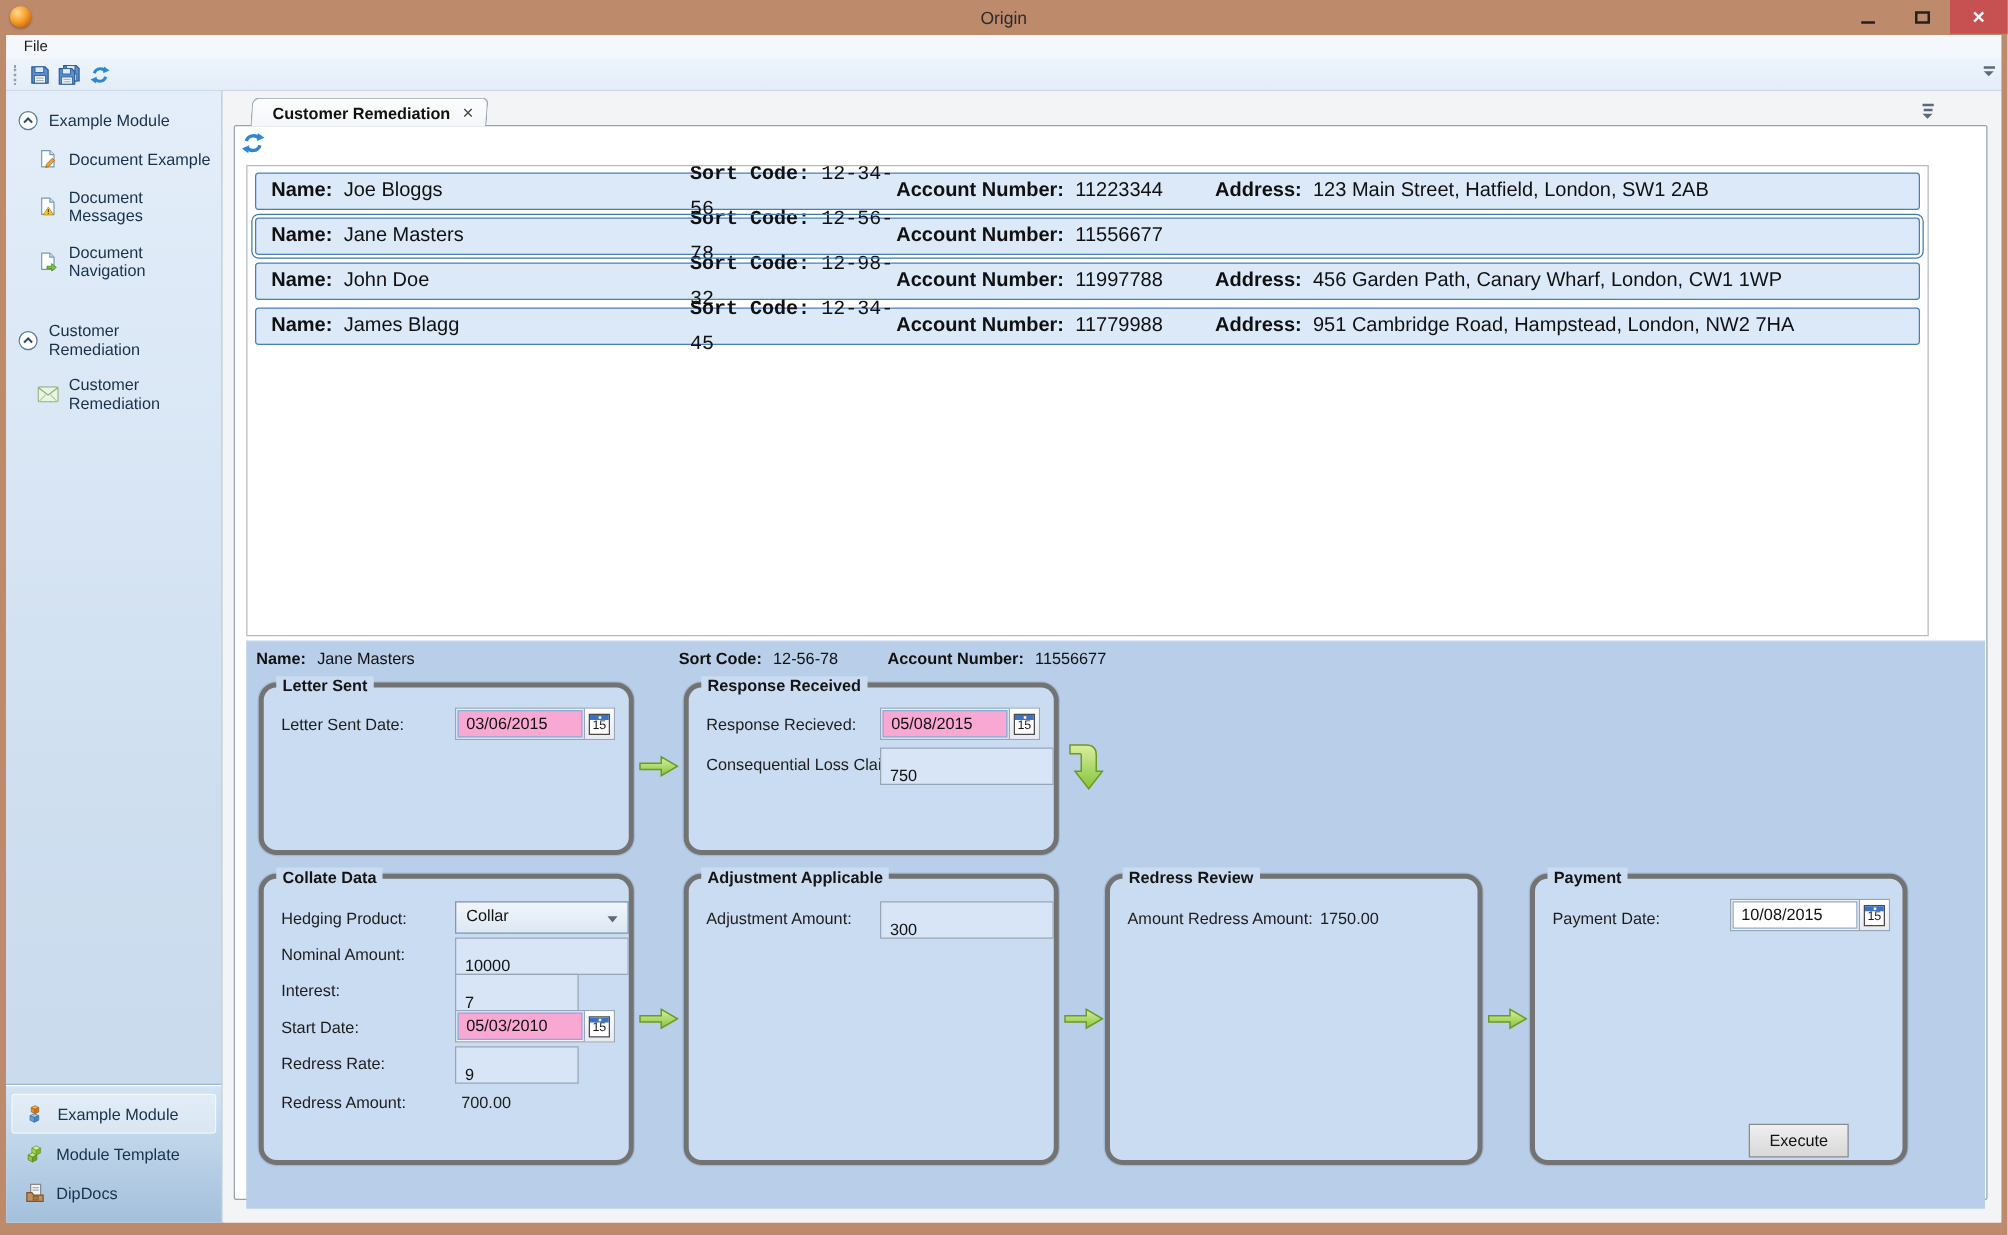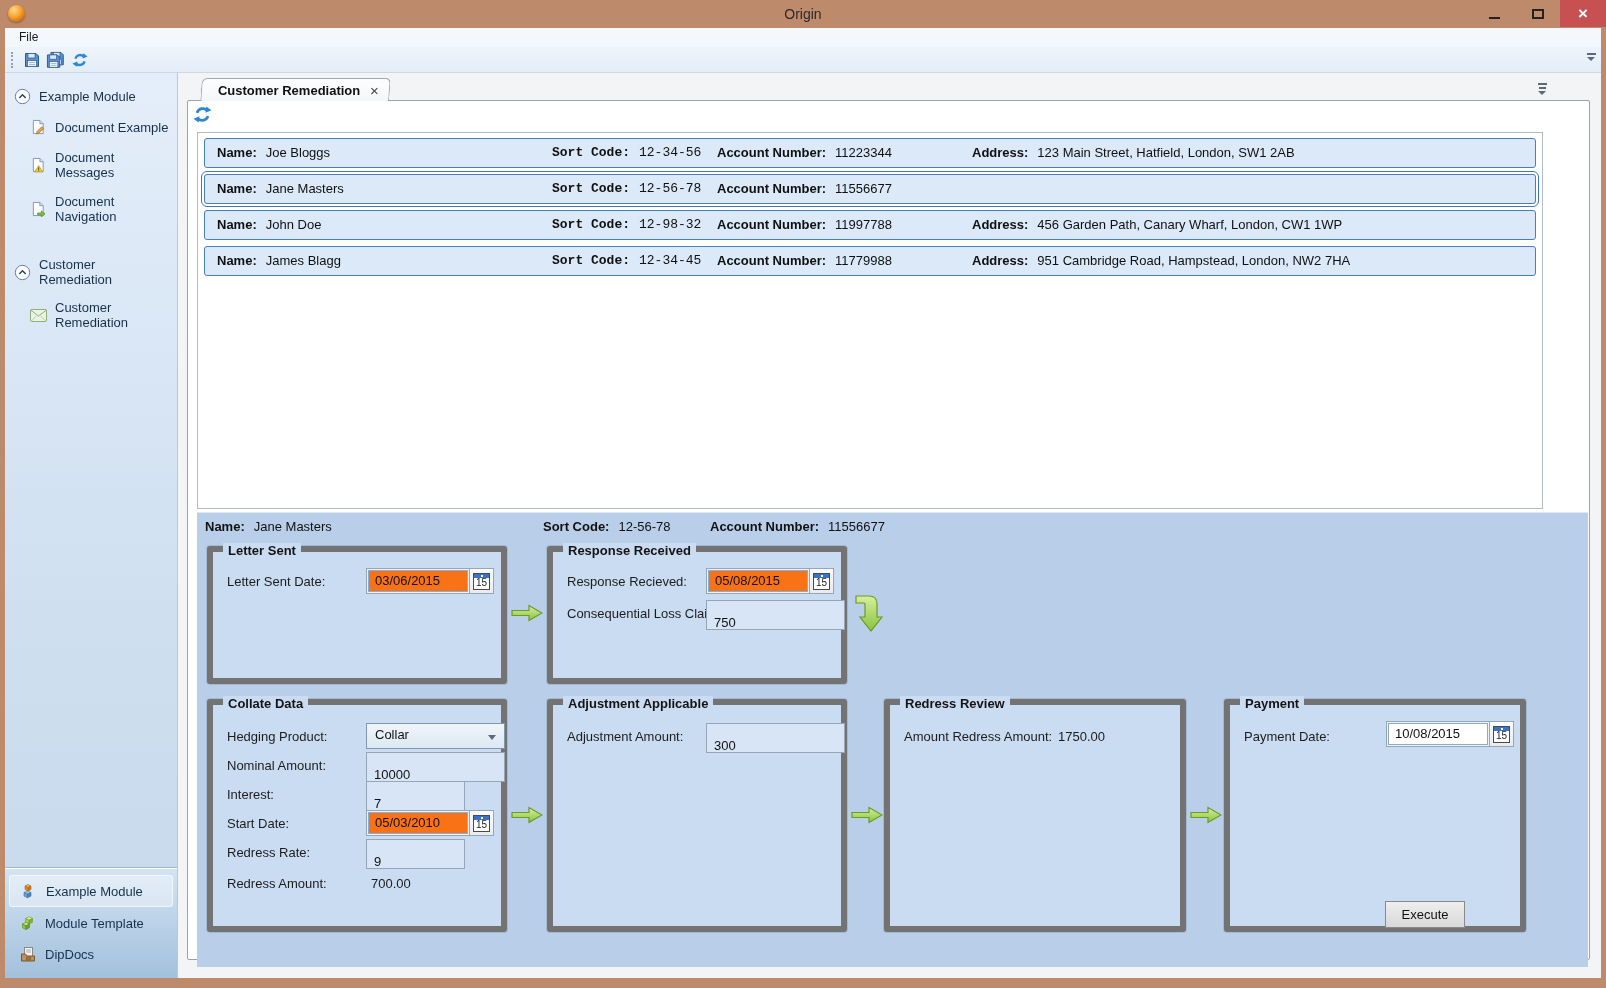--- a/index.html
+++ b/index.html
@@ -55,39 +55,39 @@
   .tab > * { transform:skewX(4deg); }
   .tab-close { font-weight:normal; font-size:15px; color:#444; line-height:1; }
   .tab-overflow { position:absolute; right:52px; top:9px; width:14px; height:15px; z-index:3; }
 
   .panel { position:absolute; left:8px; right:11px; top:27px; bottom:18px; background:#ffffff;
            border:1px solid #97a4b0; border-radius:2px; }
   .refresh-btn { position:absolute; left:5px; top:4px; width:20px; height:20px; }
 
   .list-area { position:absolute; left:9px; top:31px; width:1346px; height:377px; background:#fff; border:1px solid #b3bbc2; overflow:hidden; }
   .record-row { height:30px; margin:5px 6px 6px 6px; background:#dbe9f9; border:1px solid #4a7ebb; border-radius:3px;
-                display:flex; align-items:center; padding:0 12px; font-size:13px; color:#101010; line-height:28px; }
+                display:flex; align-items:center; padding:0 12px; font-size:16px; color:#101010; line-height:28px; }
   .record-row.sel { outline:1px solid #3f79b7; outline-offset:2px; }
   .rr-name { width:335px; } .rr-sort { width:165px;font-family:Liberation Mono, monospace; } .rr-acct { width:255px; } .rr-addr { flex:1; }
   .cell b { margin-right:9px; }
 
   
   .detail { position:absolute; left:9px; top:411px; width:1391px; height:455px; background:#b9cfe9; font-size:13px; color:#111; }
   .detail-header { height:28px; display:flex; align-items:center; padding-left:8px; border-top:1px solid #dde8f4; }
   .dh-name { width:338px; } .dh-sort { width:167px; }
 
-  .gbox { position:absolute; background:#cadcf1; border:6px solid #737373; border-radius:3px;
+  .gbox { position:absolute; background:#cadcf1; border:4px solid #737373; border-radius:14px;
           box-shadow:0 0 0 1px rgba(140,160,185,.45); }
   .gb-title { position:absolute; top:-9px; left:10px; background:#cadcf1; padding:0 5px; font-weight:bold; font-size:13px; color:#141414; white-space:nowrap; }
   .lbl { position:absolute; font-size:13px; color:#1c1c1c; white-space:nowrap; }
   .val { position:absolute; font-size:13px; color:#1c1c1c; }
 
   .textfield { position:absolute; height:26px; border:1px solid #97a6b6; background:#d7e5f6; padding:14px 7px; font-size:13px; color:#111; }
   .datefield { position:absolute; height:26px; display:flex; border:1px solid #97a6b6; background:#eef3f9; }
-  .datefield .dtext { width:100px; border:1px solid #7fb0de; background:#f97316; margin:1px; padding:2px 6px; font-size:13px; color:#111; }
+  .datefield .dtext { width:100px; border:1px solid #7fb0de; background:#f9a8d4; margin:1px; padding:2px 6px; font-size:13px; color:#111; }
   .datefield.white .dtext { background:#ffffff; border-color:#90a9c2; }
   .calbtn { width:24px; display:flex; align-items:center; justify-content:center; background:linear-gradient(#fdfdfd,#e7ebf0); border-left:1px solid #97a6b6; }
   .cal-ic { width:17px; height:17px; border:1px solid #4a4a4a; background:#fff; position:relative; font-size:10px; text-align:center; color:#1a1a1a; }
   .cal-top { position:absolute; left:0; top:0; right:0; height:4px; background:#3a72c8; }
   .cal-top::after { content:""; position:absolute; left:50%; top:1px; width:2px; height:2px; margin-left:-1px; background:#fff; }
   .cal-num { position:absolute; left:0; right:0; bottom:0; height:12px; line-height:12px; }
 
   .dropdown { position:absolute; height:26px; border:1px solid #8098ac; background:linear-gradient(#f0f5fa,#dde8f3);
               padding:3px 8px; font-size:13px; color:#111; }
   .dd-arrow { position:absolute; right:8px; top:11px; width:0; height:0; border-left:4px solid transparent; border-right:4px solid transparent; border-top:5px solid #5a6a7a; }
@@ -434,20 +434,20 @@
             <span class="lbl" style="left:14px;top:24px">Payment Date:</span>
             <div class="datefield white" style="left:156px;top:16px">
               <div class="dtext">10/08/2015</div>
               <div class="calbtn">
                 <div class="cal-ic">
                     <div class="cal-top"></div>
                     <div class="cal-num">15</div>
                   </div>
               </div>
             </div>
-            <div class="exec-btn" style="left:155px;top:196px">Execute</div>
+            <div class="exec-btn" style="left:171px;top:196px">Execute</div>
           </div>
 
         </div>
       </div>
     </div>
   </div>
 </div>
 
 </body></html>

